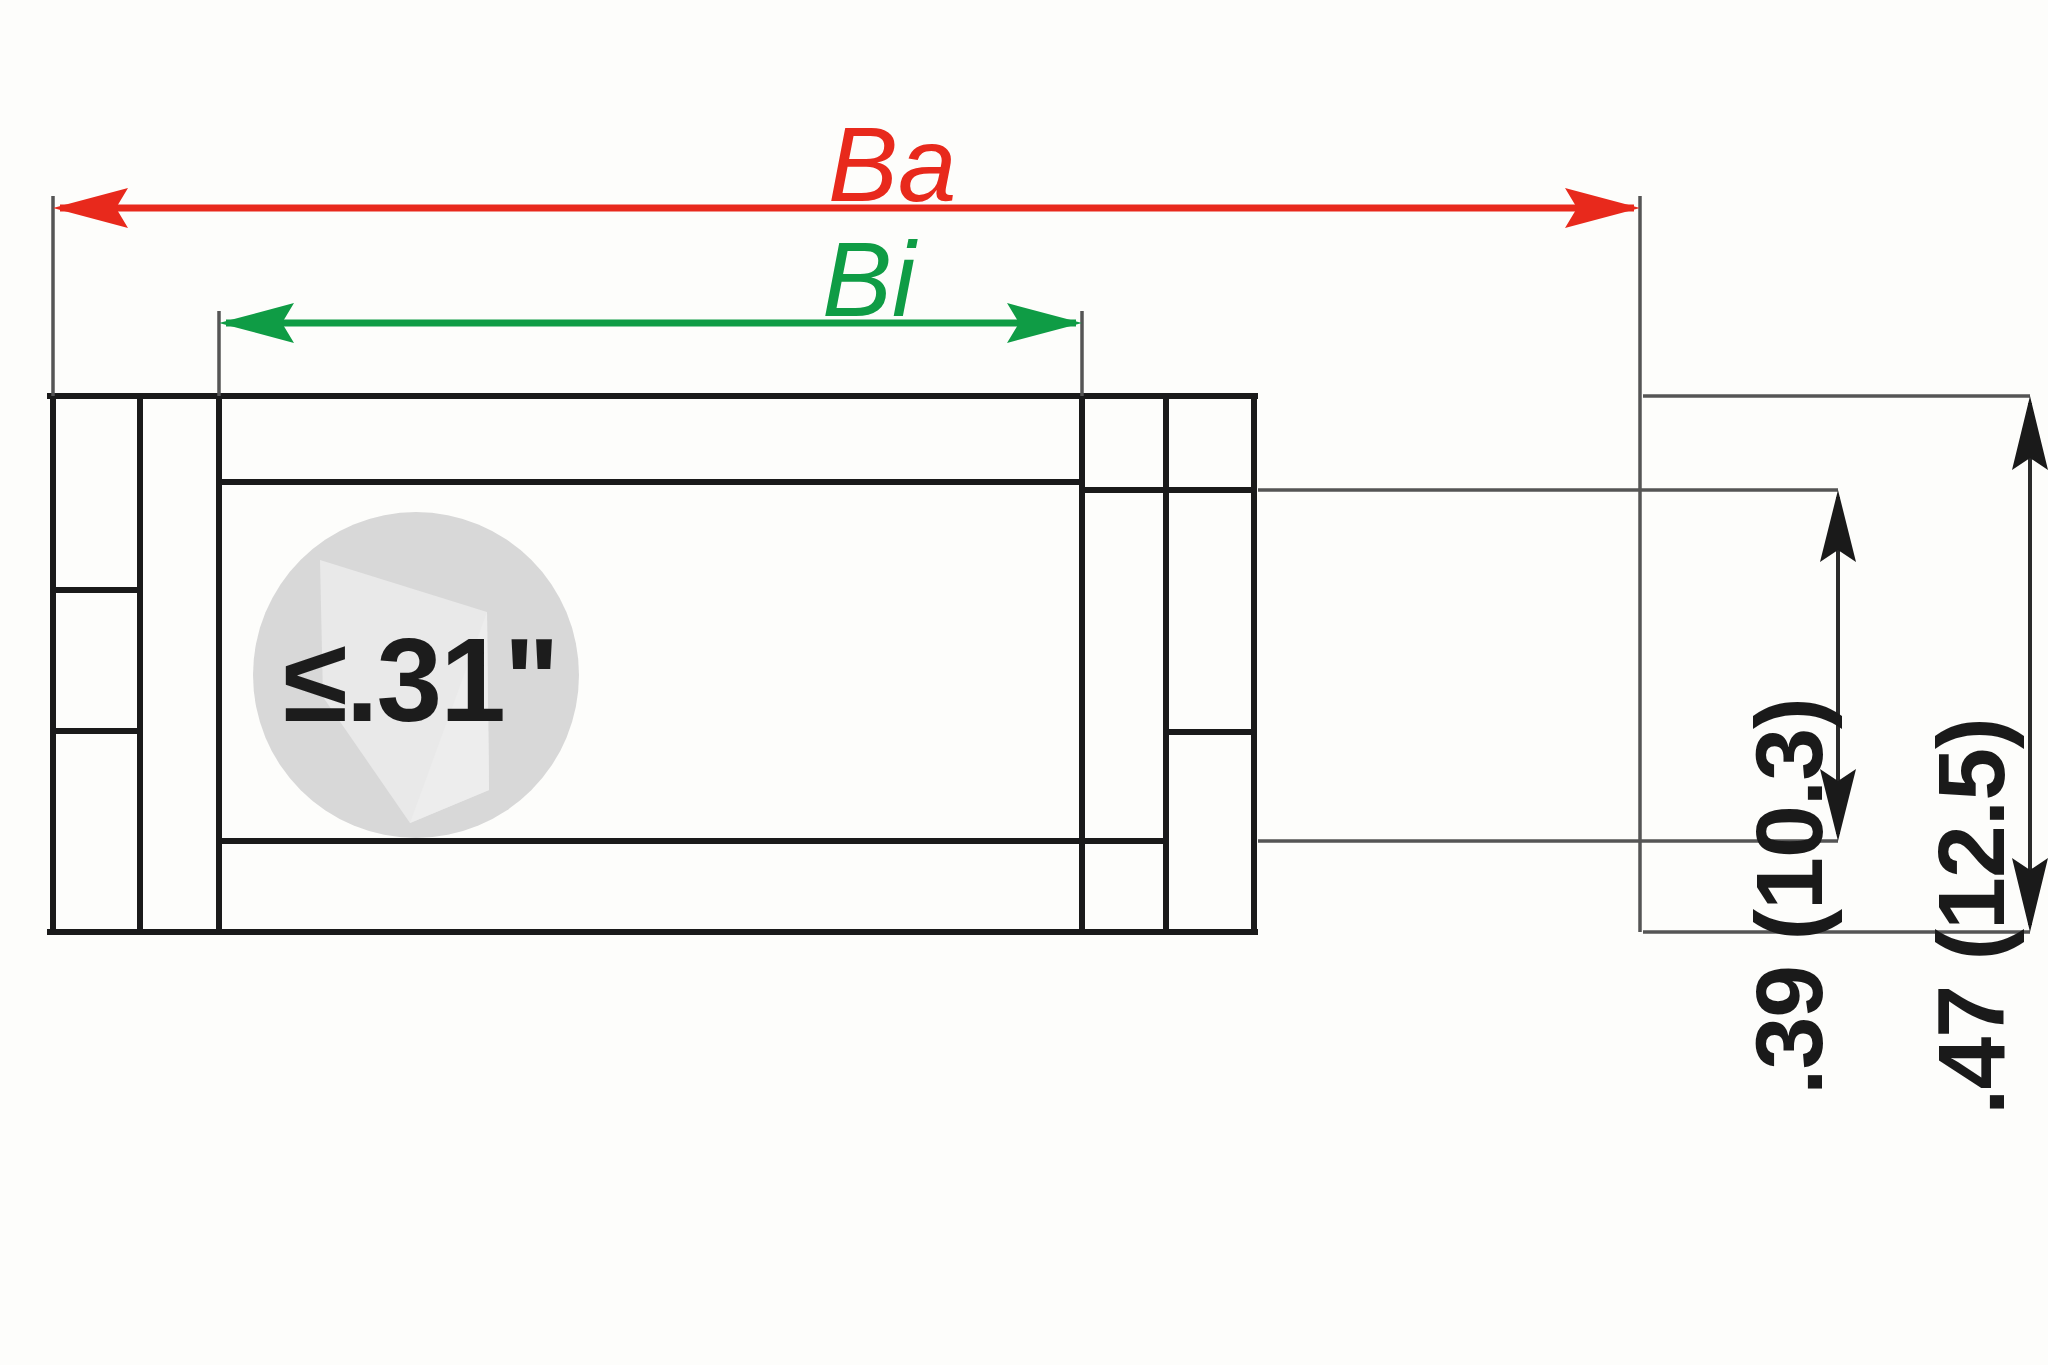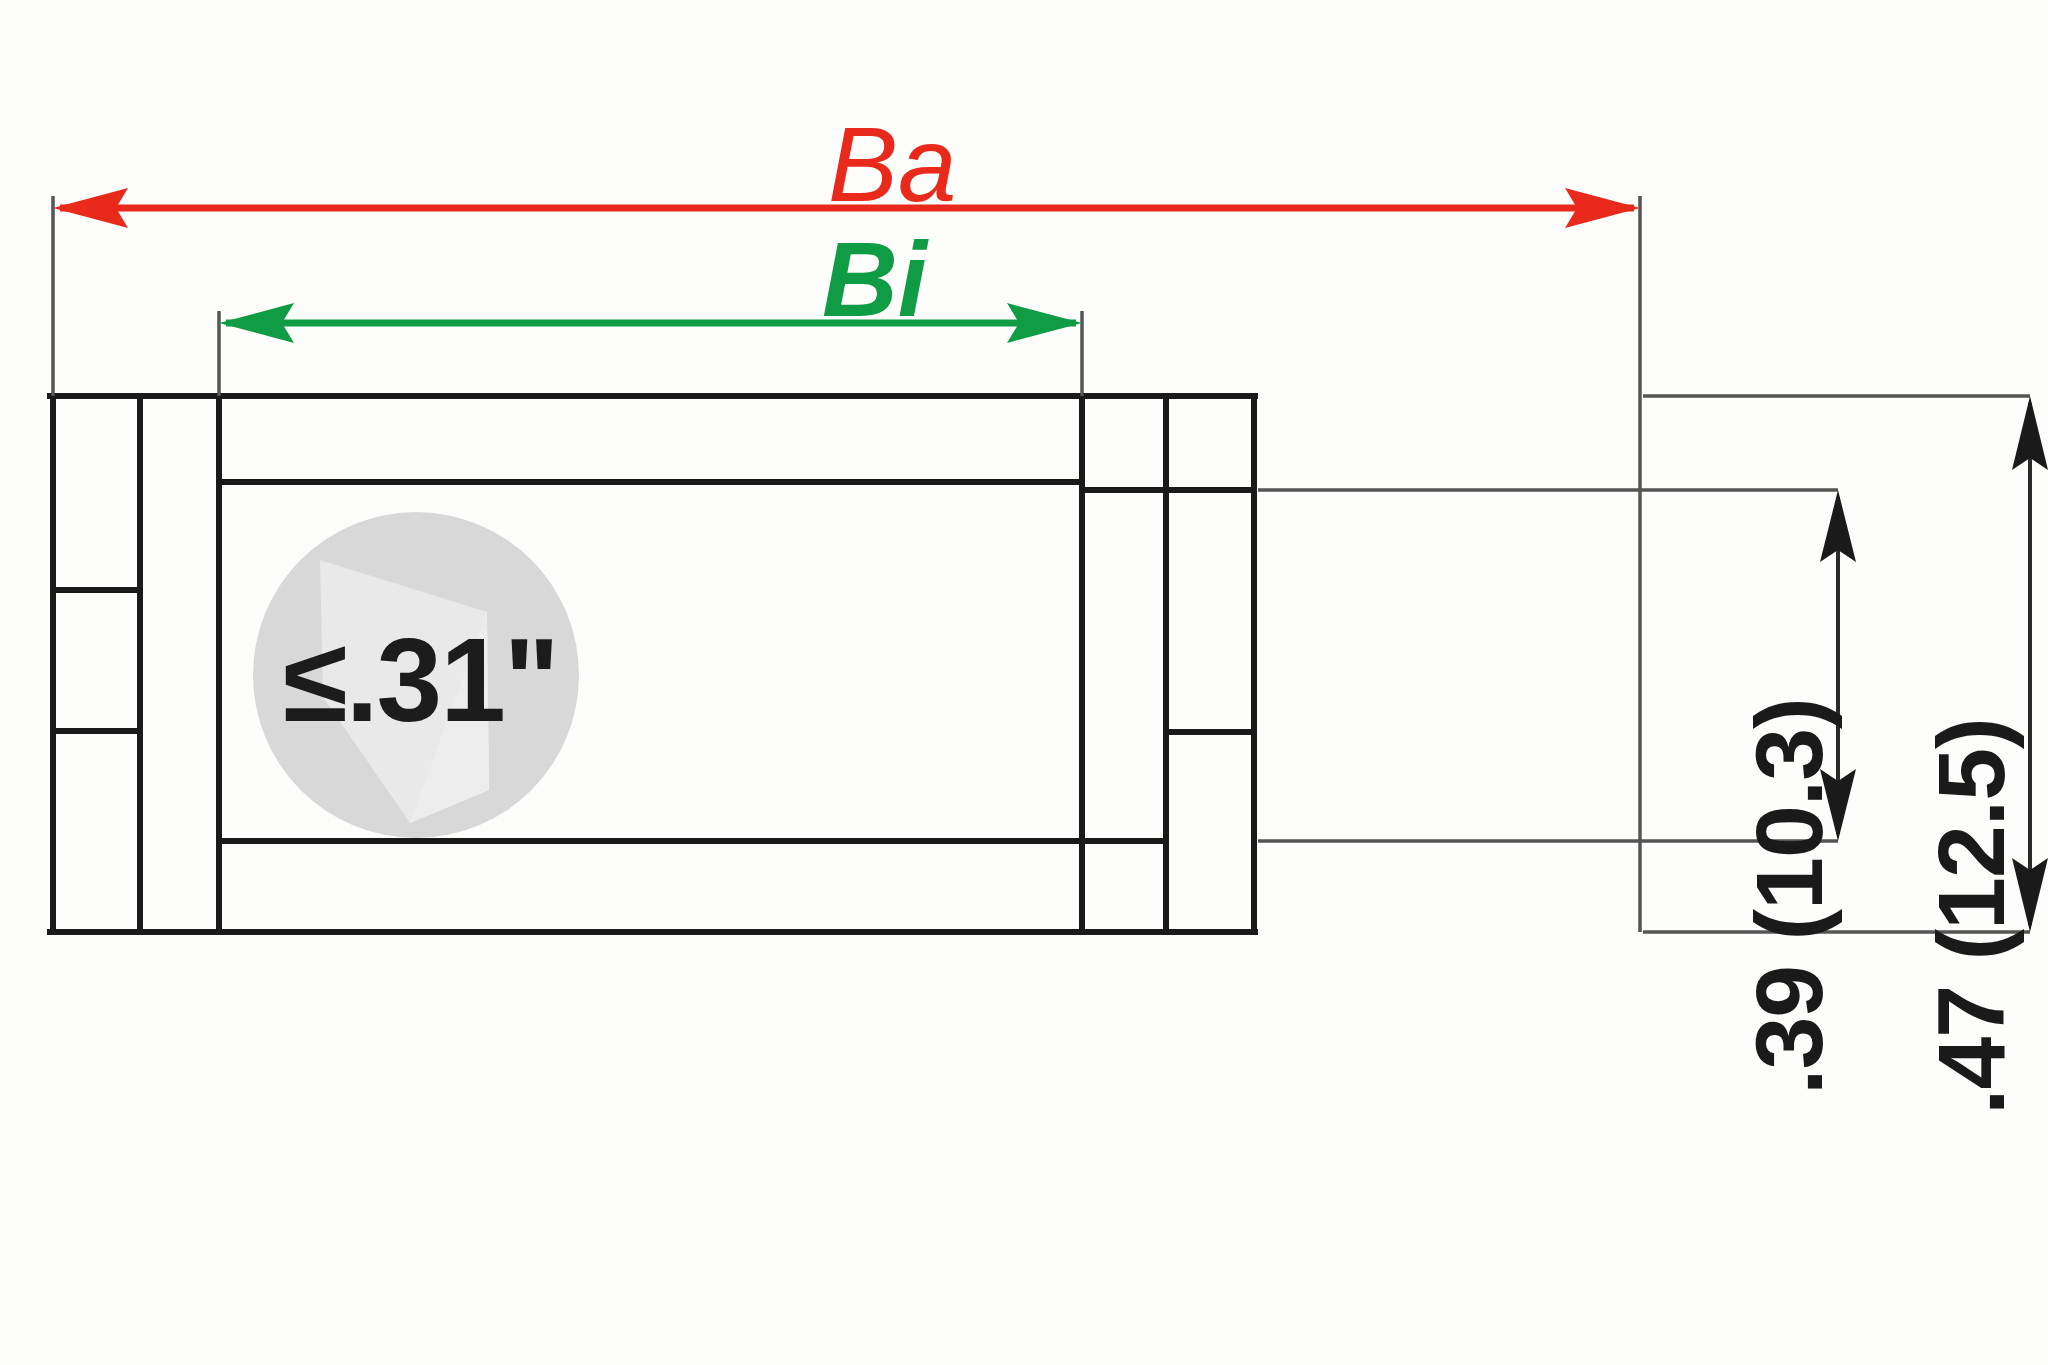--- a/index.html
+++ b/index.html
@@ -4,21 +4,21 @@
 <style>
   html,body{margin:0;padding:0;background:#fdfdfb;}
   body{width:2048px;height:1365px;overflow:hidden;font-family:"Liberation Sans",sans-serif;}
   #stage{position:relative;width:1664px;height:1365px;background:#fdfdfb;padding-left:40px;}
   svg{position:absolute;left:0;top:0;}
   .lbl{position:absolute;font-family:"Liberation Sans",sans-serif;font-weight:400;}
   .dimtxt{font-family:"Liberation Sans",sans-serif;font-weight:700;color:#1a1a1a;
           font-size:95px;letter-spacing:-1px;white-space:nowrap;}
   .rot{transform-origin:0 0;transform:rotate(-90deg);}
   .ba-label{color:#e8291c;font-style:italic;font-size:105px;font-weight:400;white-space:nowrap;}
-  .bi-label{color:#0f9c45;font-style:italic;font-size:105px;font-weight:700;white-space:nowrap;}
+  .bi-label{color:#0f9c45;font-style:italic;font-size:105px;font-weight:400;white-space:nowrap;}
   .wm-text{position:absolute;font-family:"Liberation Sans",sans-serif;font-weight:700;
            font-size:118px;color:#1c1c1c;white-space:nowrap;letter-spacing:-2px;}
 </style>
 </head>
 <body>
 
 <div id="stage">
 
   <svg width="2048" height="1365" viewBox="0 0 2048 1365">
 

